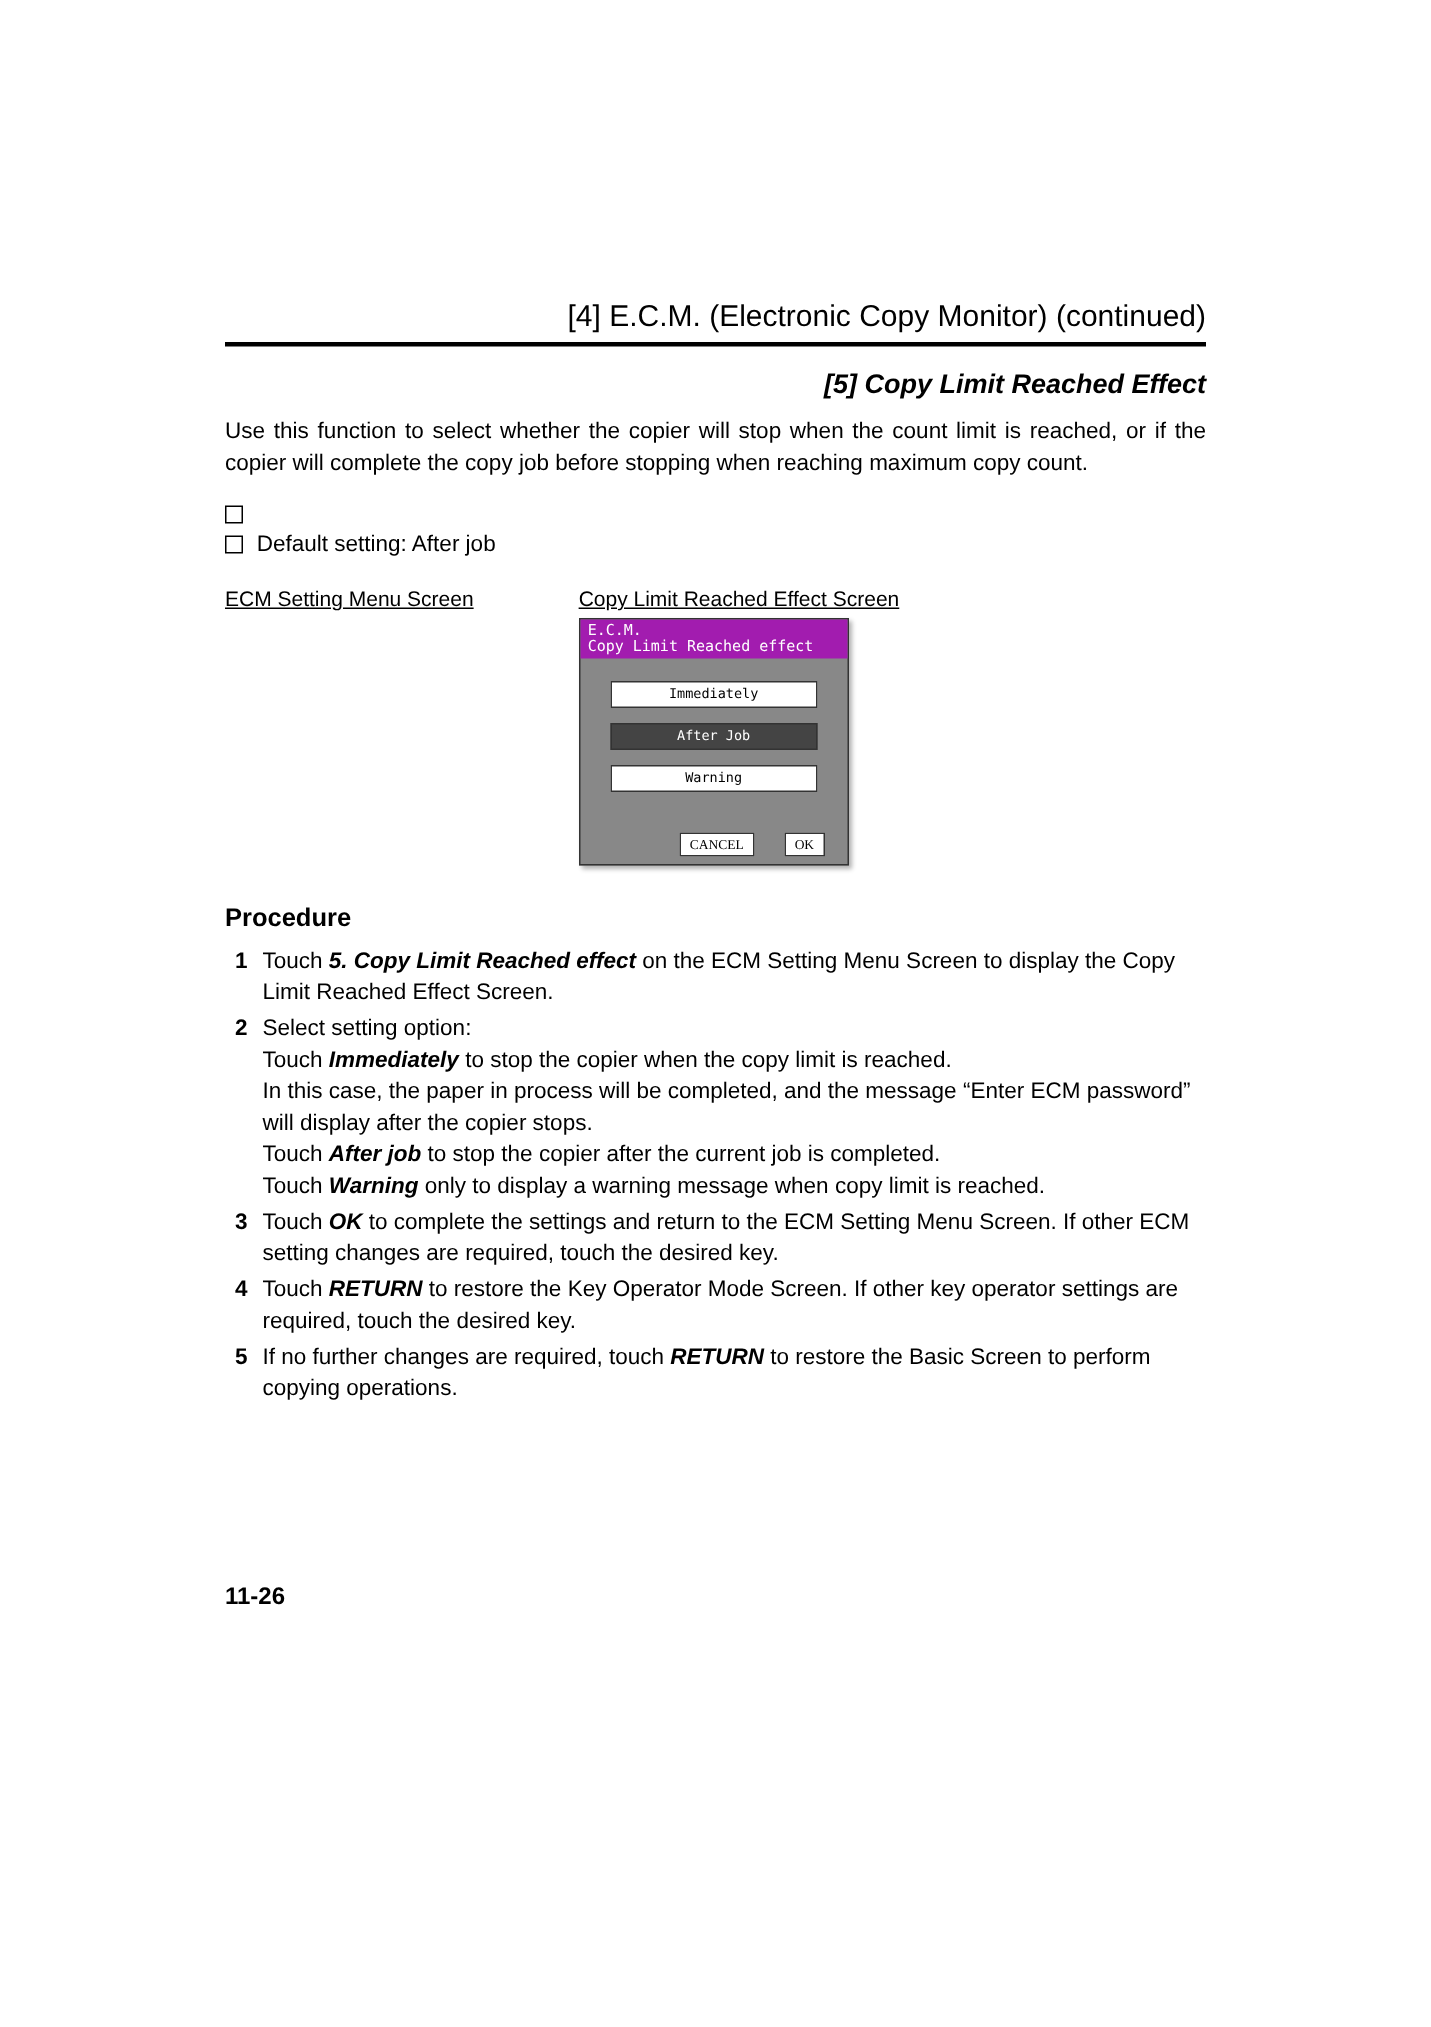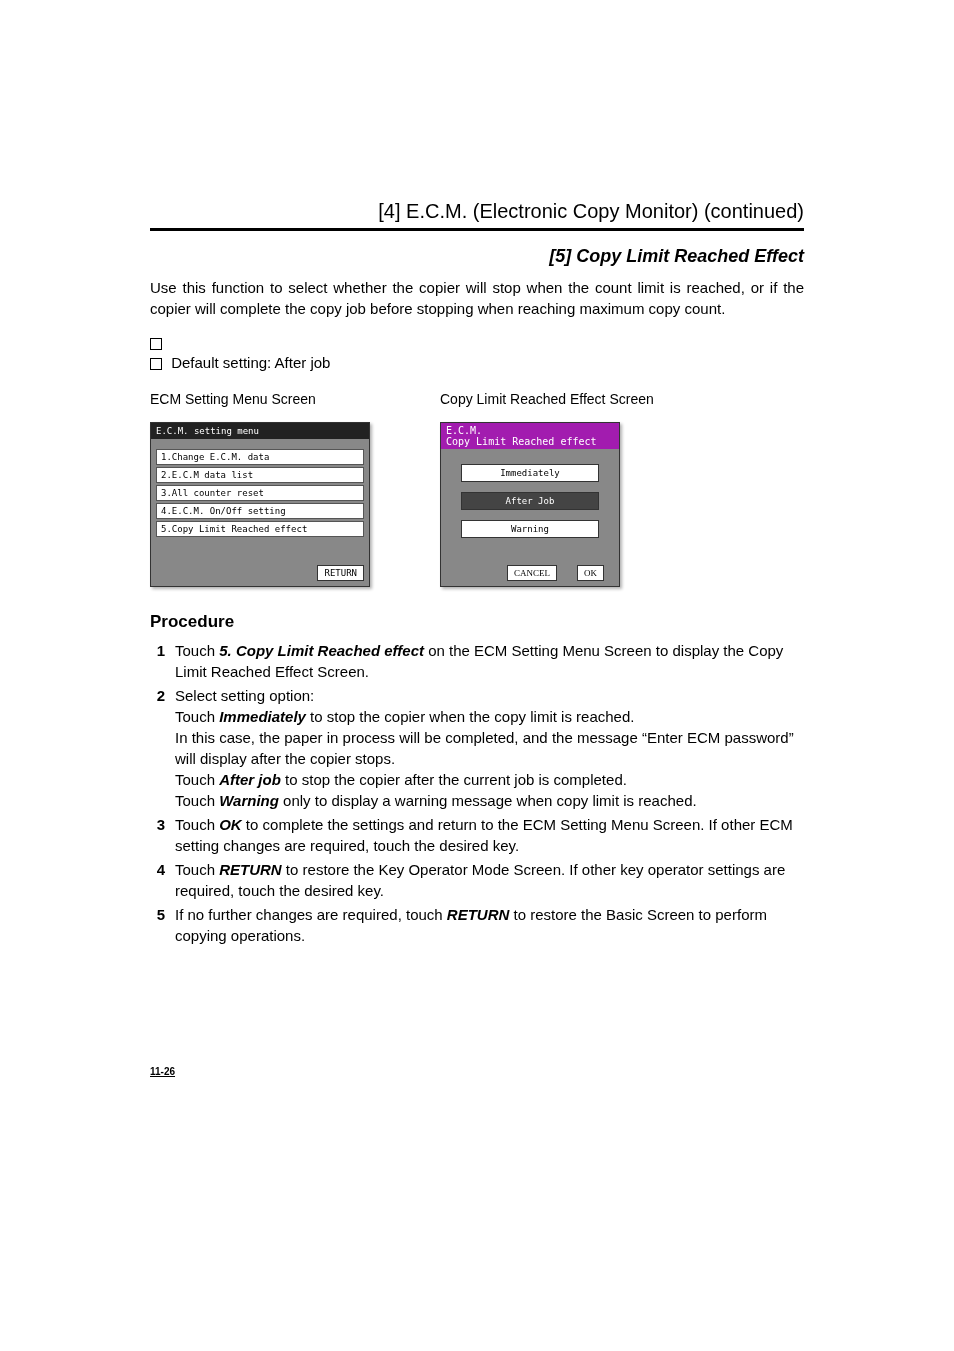--- a/index.html
+++ b/index.html
@@ -53,21 +53,22 @@
       gap: 70px;
       margin-top: 20px;
       margin-bottom: 25px;
     }
     .screen-block {
       display: flex;
       flex-direction: column;
     }
     .screen-label {
       font-size: 14px;
-      margin-bottom: 15px;
+      margin-bottom: 5px;
+      text-decoration: underline;
     }
     .screen {
       border: 1px solid #333;
       background: #888;
       font-family: monospace;
       font-size: 10px;
       color: #fff;
       position: relative;
       box-shadow: 2px 2px 3px rgba(0,0,0,0.3);
     }
@@ -164,23 +165,22 @@
     }
     .step-text {
       flex: 1;
     }
     .bold-italic {
       font-weight: bold;
       font-style: italic;
     }
     .page-footer {
       margin-top: 120px;
-      font-size: 10px;
-      font-weight: bold;
-      text-decoration: underline;
+      font-size: 16px;
+      font-weight: bold;
     }
   </style>
 </head>
 <body>
 
 <div class="section-header">[4] E.C.M. (Electronic Copy Monitor) (continued)</div>
 
 <div class="subsection-title">[5] Copy Limit Reached Effect</div>
 
 <div class="description">Use this function to select whether the copier will stop when the count limit is reached, or if the copier will complete the copy job before stopping when reaching maximum copy count.</div>
@@ -189,31 +189,20 @@
   <span class="checkbox"></span>
 </div>
 <div class="option-line">
   <span class="checkbox"></span>
   <span>Default setting: After job</span>
 </div>
 
 <div class="screens-row">
   <div class="screen-block">
     <div class="screen-label">ECM Setting Menu Screen</div>
-    <div class="screen screen-menu">
-      <div class="screen-title">E.C.M. setting menu</div>
-      <div class="menu-items">
-        <div class="menu-item">1.Change E.C.M. data</div>
-        <div class="menu-item">2.E.C.M data list</div>
-        <div class="menu-item">3.All counter reset</div>
-        <div class="menu-item">4.E.C.M. On/Off setting</div>
-        <div class="menu-item">5.Copy Limit Reached effect</div>
-      </div>
-      <div class="return-btn">RETURN</div>
-    </div>
   </div>
 
   <div class="screen-block">
     <div class="screen-label">Copy Limit Reached Effect Screen</div>
     <div class="screen screen-effect">
       <div style="background:#a21caf;padding:2px 5px;">
         <div>E.C.M.</div>
         <div>Copy Limit Reached effect</div>
       </div>
       <div class="effect-options">

